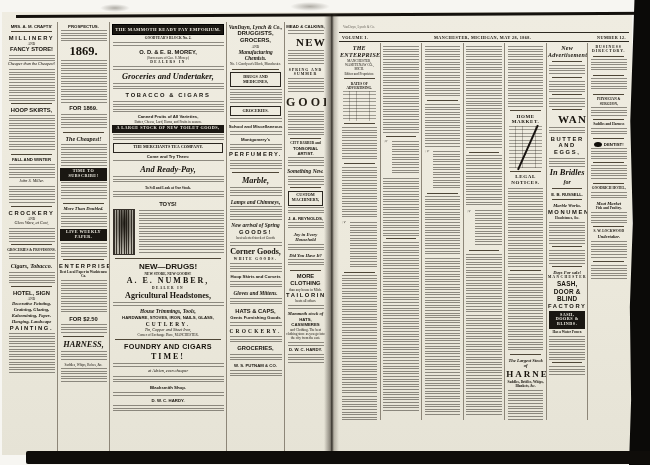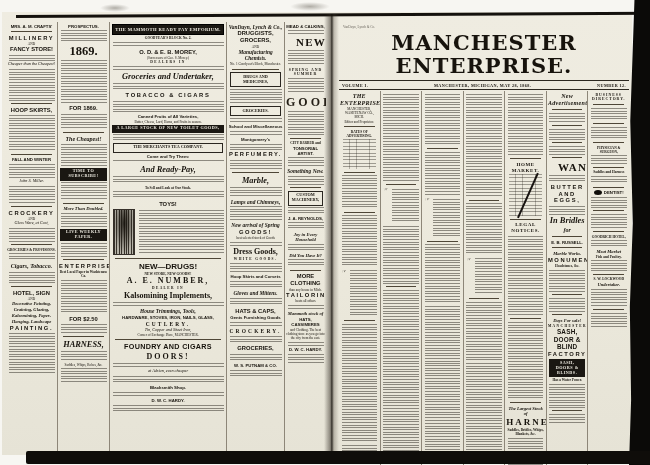--- a/index.html
+++ b/index.html
@@ -180,30 +180,30 @@
         <div class="ln md">TOYS!</div>
         <div class="engrow">
           <div class="engraving" style="height: 44px;"></div>
           <div class="greek" style="flex: 1 1 0%; height: 44px;"></div>
         </div>
         <div class="rule"></div>
         <div class="ln h2">NEW—DRUGS!</div>
         <div class="ln tinyb">NEW STORE,        NEW GOODS!!</div>
         <div class="ln h2sp">A. E. NUMBER,</div>
         <div class="ln tinysp">DEALER IN</div>
-        <div class="ln big2">Kalsomining Implements,</div>
+        <div class="ln big2">Agricultural Headstones,</div>
         <div class="greek" style="height: 5px;"></div>
         <div class="ln mdi2">House Trimmings, Tools,</div>
         <div class="ln smb">HARDWARE, STOVES, IRON, NAILS, GLASS,</div>
         <div class="ln mdsp2">CUTLERY.</div>
         <div class="ln smi">Tin, Copper and Sheet Iron,</div>
         <div class="ln tiny">Corner of Exchange Place,        MANCHESTER.</div>
         <div class="rule"></div>
         <div class="ln h2c">FOUNDRY AND CIGARS</div>
-        <div class="ln h2sp">DOORS!</div>
+        <div class="ln h2sp">TIME!</div>
         <div class="greek" style="height: 5px;"></div>
         <div class="ln smi">at Adrian, even cheaper</div>
         <div class="greek" style="height: 8px;"></div>
         <div class="ln smb">Blacksmith Shop.</div>
         <div class="greek" style="height: 5px;"></div>
         <div class="ln smb">D. W. C. HARDY.</div>
         <div class="greek" style="height: 6px;"></div>
       </div>
     <div class="col" style="width:58px">
         <div class="ln mdi2">VanDuyn, Lynch &amp; Co.,</div>
@@ -224,21 +224,21 @@
         <div class="greek" style="height: 10px;"></div>
         <div class="rule"></div>
         <div class="ln bigit">Marble,</div>
         <div class="greek" style="height: 10px;"></div>
         <div class="ln mdi2">Lamps and Chimneys,</div>
         <div class="greek" style="height: 14px;"></div>
         <div class="ln mdi2">New arrival of Spring</div>
         <div class="ln mdsp">GOODS!</div>
         <div class="ln tiny">best selected stock of Goods</div>
         <div class="greek" style="height: 4px;"></div>
-        <div class="ln big2">Dress Goods,</div>
+        <div class="ln big2">Corner Goods,</div>
         <div class="ln tinysp">WHITE GOODS.</div>
         <div class="greek" style="height: 10px;"></div>
         <div class="ln smb">Hoop Skirts and Corsets</div>
         <div class="greek" style="height: 8px;"></div>
         <div class="ln mdi2">Gloves and Mittens.</div>
         <div class="greek" style="height: 8px;"></div>
         <div class="ln md">HATS &amp; CAPS,</div>
         <div class="ln smb">Gents Furnishing Goods</div>
         <div class="greek" style="height: 5px;"></div>
         <div class="ln mdsp2">CROCKERY.</div>
@@ -282,21 +282,20 @@
         <div class="ln smb">HATS, CASSIMERES</div>
         <div class="ln tiny">and Clothing. The best clothing store as you go into the city from the east.</div>
         <div class="greek" style="height: 4px;"></div>
         <div class="ln smb">D. W. C. HARDY.</div>
         <div class="greek" style="height: 10px;"></div>
       </div>
   </div>
 
   <div id="right-page">
     <div id="overline">VanDuyn, Lynch &amp; Co.</div>
-    <div id="masthead">MANCHESTER ENTERPRISE.</div>
     <div id="dateline">
       <span>VOLUME I.</span>
       <span>MANCHESTER, MICHIGAN, MAY 28, 1868.</span>
       <span>NUMBER 12.</span>
     </div>
     <div id="right-cols">
       <div class="col">
           <div class="ln mdser">THE ENTERPRISE,</div>
           <div class="ln tiny">MANCHESTER, WASHTENAW CO., MICH.</div>
           <div class="ln tiny">Editor and Proprietor.</div>

